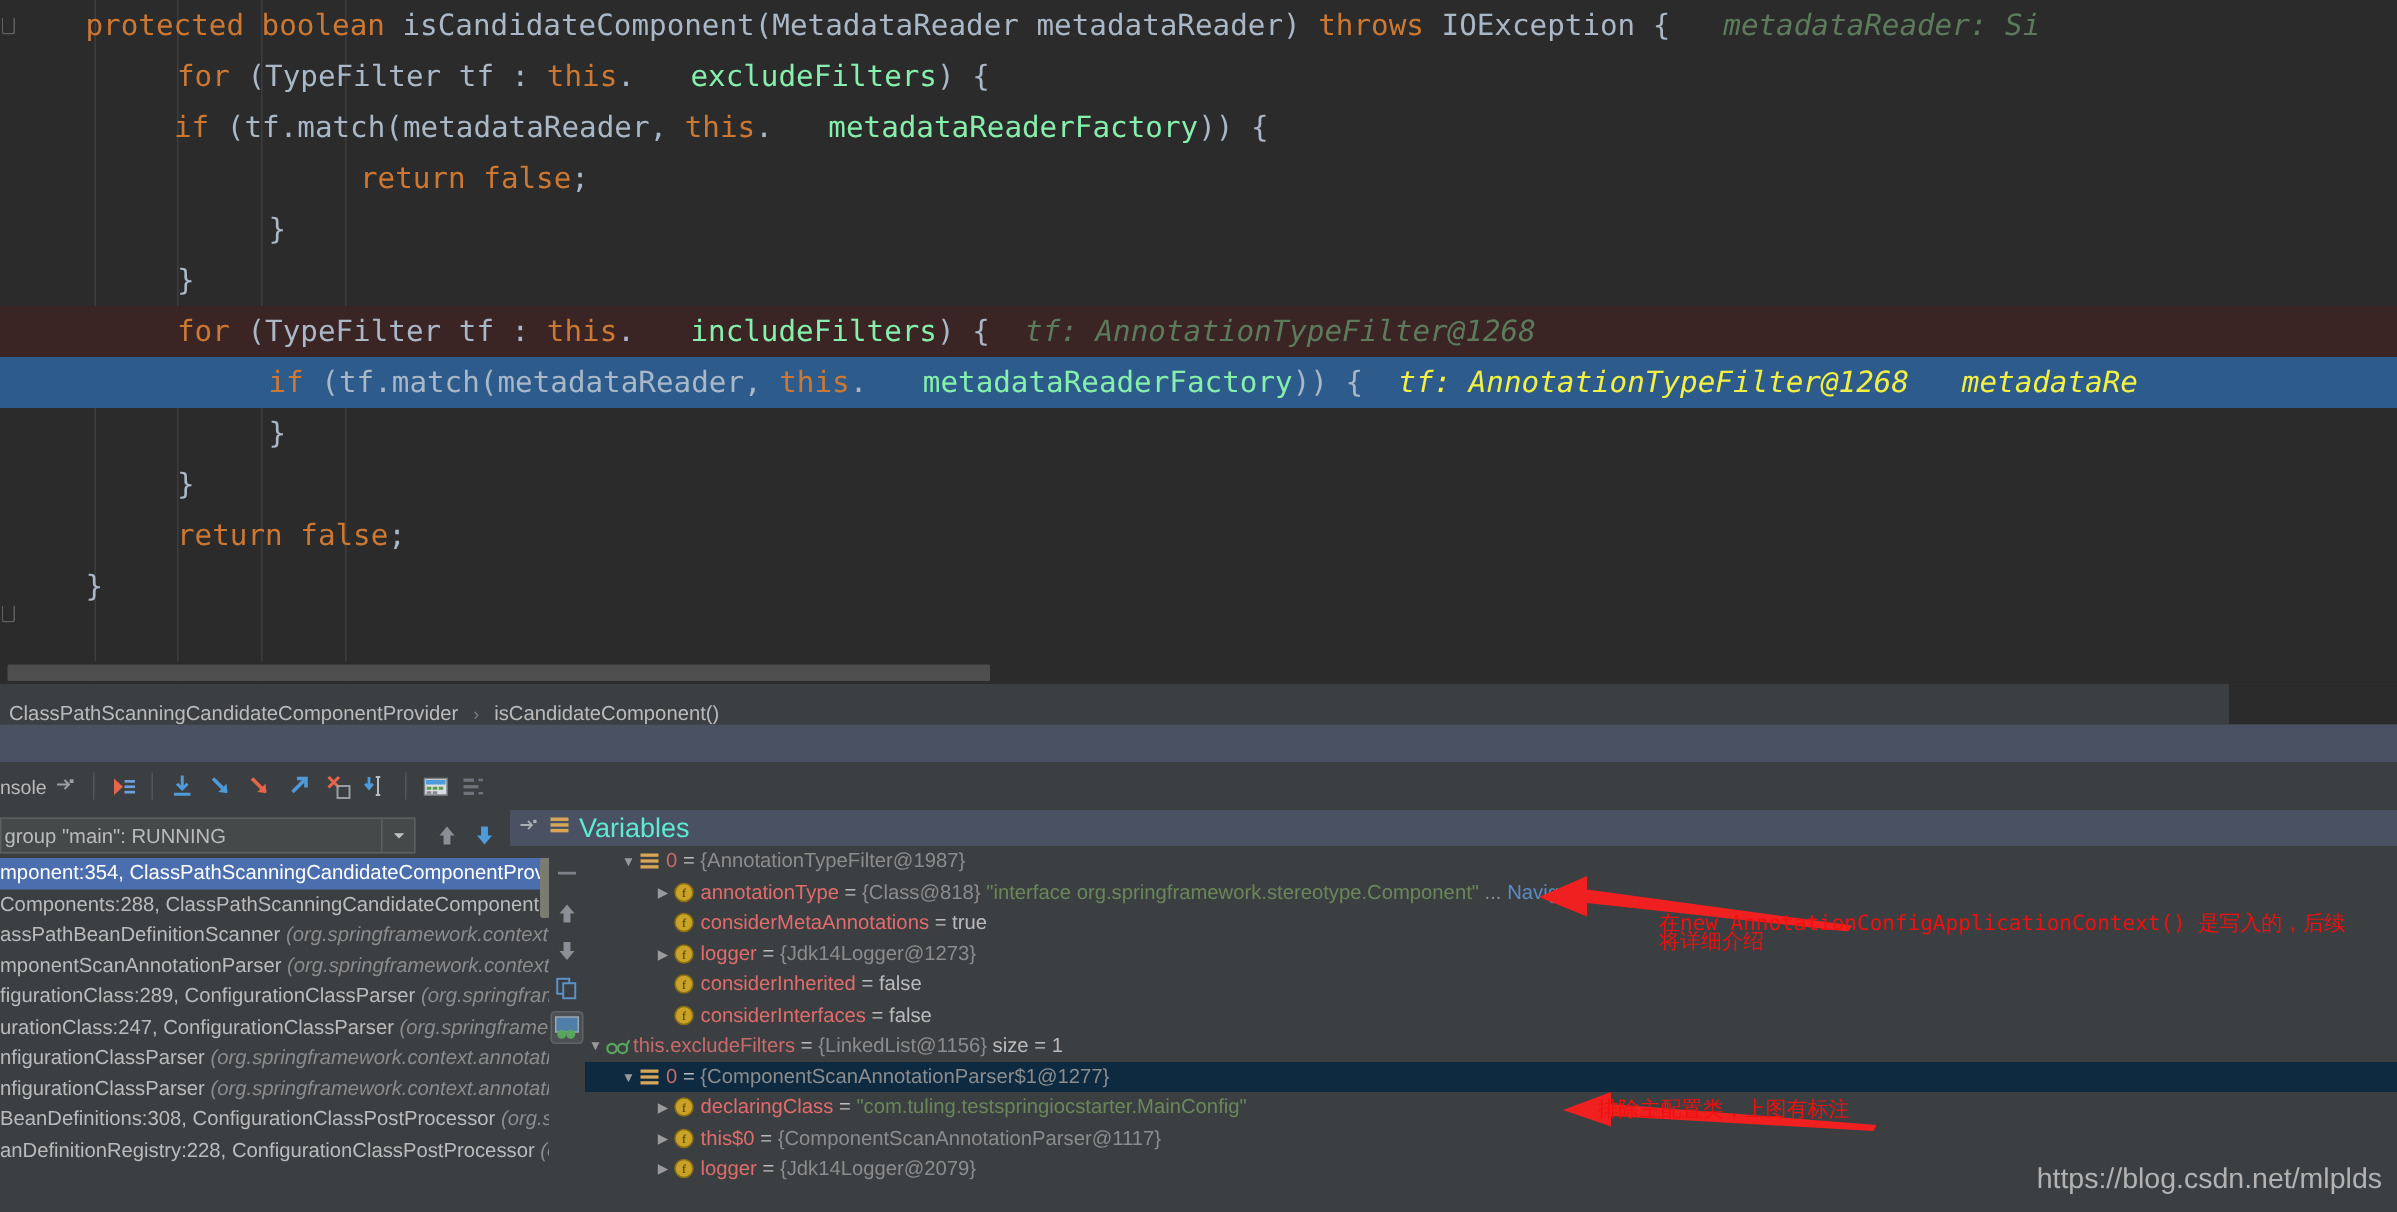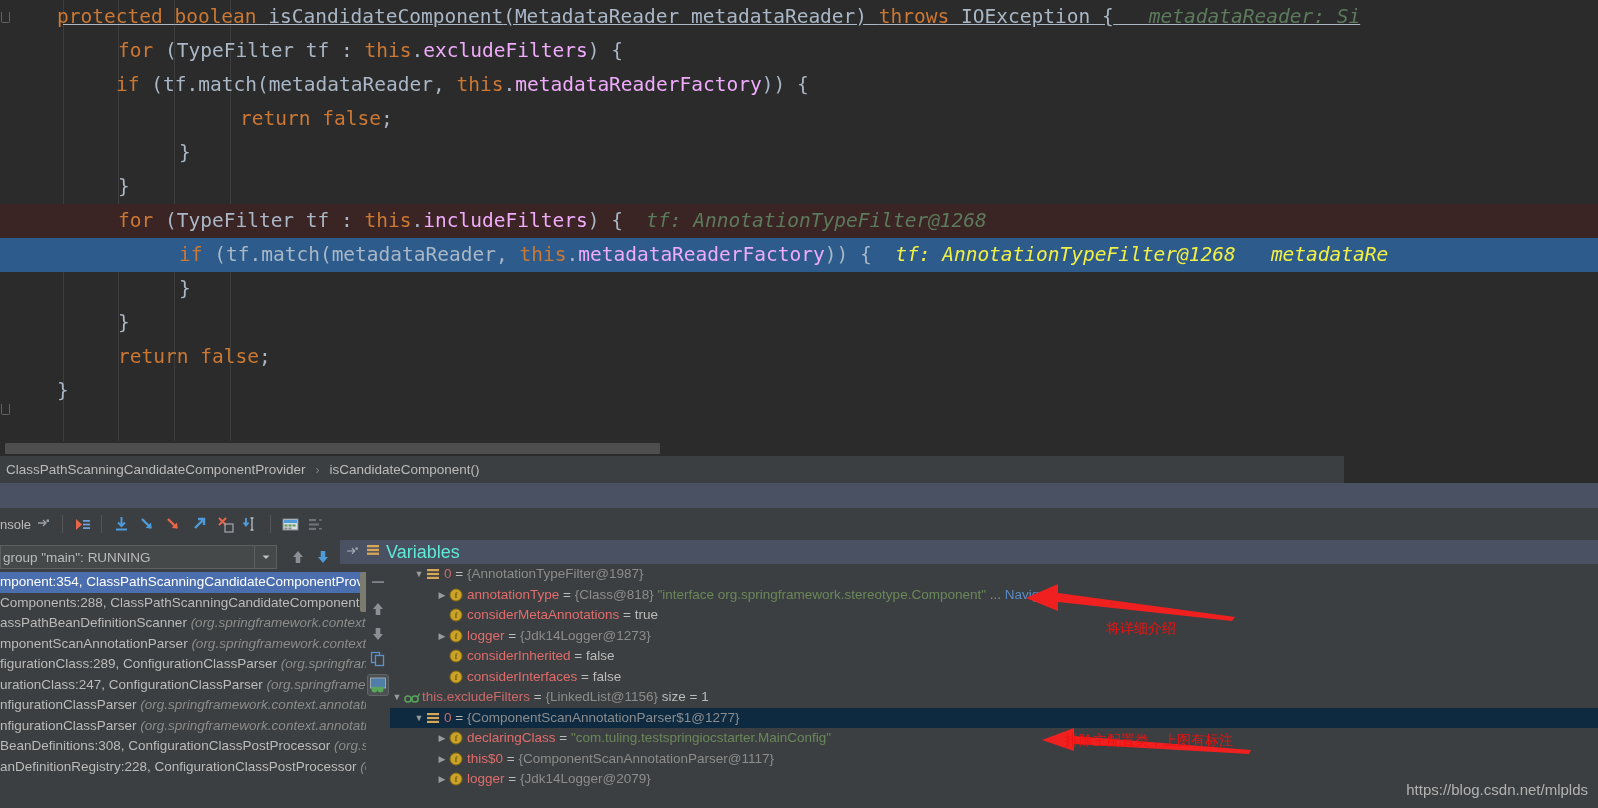--- a/index.html
+++ b/index.html
@@ -35,39 +35,39 @@
     border-bottom-left-radius: 2px; border-bottom-right-radius: 2px;
   }
   .indent-guide {
     position: absolute; top: 0; width: 1px; height: 100%;
     background: rgba(255,255,255,0.085);
   }
 
   
   .kw  { color: #cc7832; }
   .pln { color: #a9b7c6; }
-  .fld { color: #f0abfc; }
+  .fld { color: #86efac; margin-left: 37px; }
   .hint{ color: #5c7a5c; font-style: italic; }
   .hint-sel { color: #f2ef45; font-style: italic; }
 
   
   #ed-scrollbar-track {
     position: absolute; left: 0; bottom: 0; width: 1598px; height: 14px;
     background: #2b2b2b;
   }
   #ed-scrollbar-thumb {
     position: absolute; left: 5px; top: 2px; width: 655px; height: 11px;
     background: #4e4e4e; border-radius: 1px;
   }
 
   
   #breadcrumb {
-    position: absolute; left: 0; top: 455px; width: 1344px; height: 28px;
+    position: absolute; left: 0; top: 455px; width: 1486px; height: 28px;
     background: #3c3f41; border-top: 1px solid #2b2b2b;
-    display: flex; align-items: center; padding-left: 4px;
+    display: flex; align-items: flex-end; padding-left: 4px;
     font-size: 13.5px; color: #bbbbbb;
   }
   .crumb { padding: 0 2px; }
   .crumb-sep { color: #808080; padding: 0 8px; font-size: 12px; }
 
   
   #debug-panel {
     position: absolute; left: 0; top: 483px; width: 1598px; height: 325px;
     background: #3c3f41;
   }
@@ -173,39 +173,39 @@
   
   .anno-text {
     position: absolute; color: #f01010; font-size: 14px;
     font-family: "DejaVu Sans Mono", monospace; line-height: 19px;
     white-space: pre; pointer-events: none;
   }
   .anno-arrow { position: absolute; pointer-events: none; }
 
   #watermark {
     position: absolute; right: 10px; bottom: 10px;
-    font-size: 15px; color: #b9b9b9; opacity: .95;
+    font-size: 19px; color: #b9b9b9; opacity: .95;
   }
 </style>
 </head>
 <body>
 
 <div id="root">
 
   <div id="editor">
     <div class="gutter-col">
       <div class="fold-mark" style="top:12px"></div>
       <div class="fold-mark" style="top:404px"></div>
     </div>
     <div class="indent-guide" style="left:63px"></div>
     <div class="indent-guide" style="left:118px"></div>
     <div class="indent-guide" style="left:174px"></div>
     <div class="indent-guide" style="left:230px"></div>
     <div id="code-lines">
-        <div class="code-line"><span class="txt" style="padding-left: 57px; text-decoration: underline;"><span class="kw">protected </span><span class="kw">boolean </span><span class="pln">isCandidateComponent</span><span class="pln">(MetadataReader metadataReader) </span><span class="kw">throws </span><span class="pln">IOException {</span><span class="hint">   metadataReader: Si</span></span></div>
+        <div class="code-line"><span class="txt" style="padding-left: 57px;"><span class="kw">protected </span><span class="kw">boolean </span><span class="pln">isCandidateComponent</span><span class="pln">(MetadataReader metadataReader) </span><span class="kw">throws </span><span class="pln">IOException {</span><span class="hint">   metadataReader: Si</span></span></div>
         <div class="code-line"><span class="txt" style="padding-left: 118px;"><span class="kw">for </span><span class="pln">(TypeFilter tf : </span><span class="kw">this</span><span class="pln">.</span><span class="fld">excludeFilters</span><span class="pln">) {</span></span></div>
         <div class="code-line"><span class="txt" style="padding-left: 116px;"><span class="kw">if </span><span class="pln">(tf.match(metadataReader, </span><span class="kw">this</span><span class="pln">.</span><span class="fld">metadataReaderFactory</span><span class="pln">)) {</span></span></div>
         <div class="code-line"><span class="txt" style="padding-left: 240px;"><span class="kw">return </span><span class="kw">false</span><span class="pln">;</span></span></div>
         <div class="code-line"><span class="txt" style="padding-left: 179px;"><span class="pln">}</span></span></div>
         <div class="code-line"><span class="txt" style="padding-left: 118px;"><span class="pln">}</span></span></div>
         <div class="code-line hl-current"><span class="txt" style="padding-left: 118px;"><span class="kw">for </span><span class="pln">(TypeFilter tf : </span><span class="kw">this</span><span class="pln">.</span><span class="fld">includeFilters</span><span class="pln">) {</span><span class="hint">  tf: AnnotationTypeFilter@1268</span></span></div>
         <div class="code-line hl-select"><span class="txt" style="padding-left: 179px;"><span class="kw">if </span><span class="pln">(tf.match(metadataReader, </span><span class="kw">this</span><span class="pln">.</span><span class="fld">metadataReaderFactory</span><span class="pln">)) {</span><span class="hint-sel">  tf: AnnotationTypeFilter@1268   metadataRe</span></span></div>
         <div class="code-line"><span class="txt" style="padding-left: 179px;"><span class="pln">}</span></span></div>
         <div class="code-line"><span class="txt" style="padding-left: 118px;"><span class="pln">}</span></span></div>
         <div class="code-line"><span class="txt" style="padding-left: 118px;"><span class="kw">return </span><span class="kw">false</span><span class="pln">;</span></span></div>
@@ -459,20 +459,21 @@
             </svg></span><span class="vname-pub">this$0</span><span class="veq"> = </span><span class="vref">{ComponentScanAnnotationParser@1117}</span></div>
         <div class="var-row" style="padding-left: 45px;"><span class="twisty">▶</span><span class="icon-field"><svg width="14" height="14" viewBox="0 0 14 14">
               <circle cx="7" cy="7" r="6" fill="#c9a227" stroke="#8a6f12"></circle>
               <text x="7" y="10.3" font-size="8" text-anchor="middle" fill="#3c2f05" font-family="Liberation Serif, serif">f</text>
             </svg></span><span class="vname-pub">logger</span><span class="veq"> = </span><span class="vref">{Jdk14Logger@2079}</span></div>
       </div>
 
     <svg class="anno-arrow" style="left:1022px; top:98px;" width="215" height="40">
       <path d="M213 36 L36 12 L36 3 L4 17 L36 30 L36 21 L210 40 Z" fill="#f02020"></path>
     </svg>
+    <div class="anno-text" style="left:1106px; top:124px;">在new AnnotationConfigApplicationContext() 是写入的，后续</div>
     <div class="anno-text" style="left:1106px; top:136px;">将详细介绍</div>
 
     <svg class="anno-arrow" style="left:1038px; top:243px;" width="215" height="30">
       <path d="M213 24 L36 10 L36 2 L4 14 L36 25 L36 18 L211 28 Z" fill="#f02020"></path>
     </svg>
     <div class="anno-text" style="left:1065px; top:248px;">排除主配置类，上图有标注</div>
 
     <div id="watermark">https://blog.csdn.net/mlplds</div>
   </div>
 </div>

